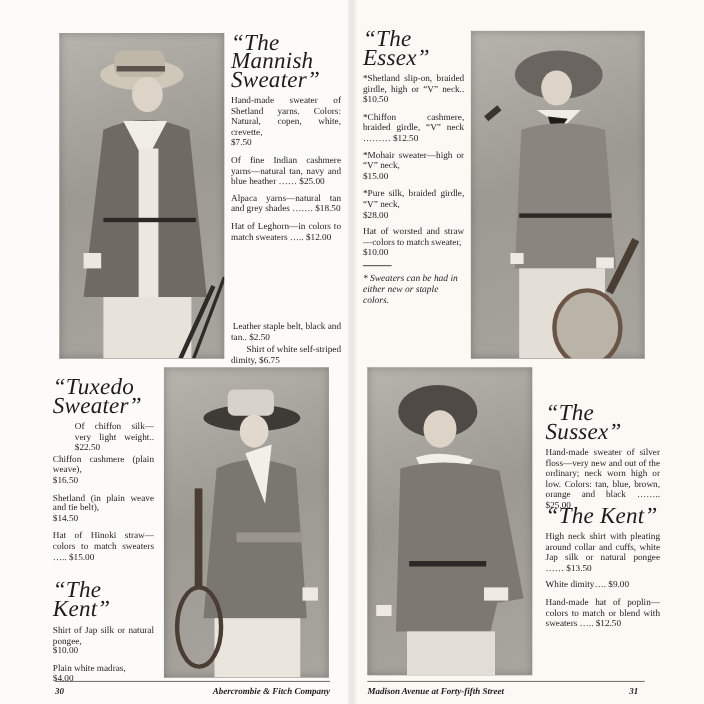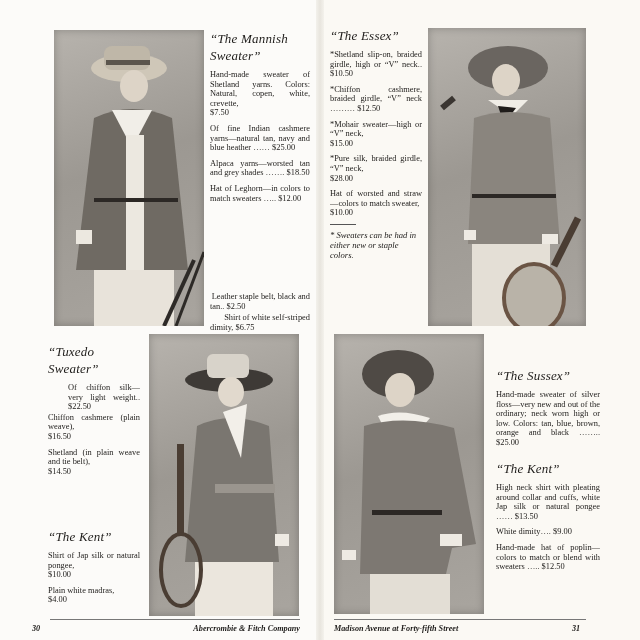--- a/index.html
+++ b/index.html
@@ -8,21 +8,21 @@
   .page{position:absolute;top:0;height:640px;}
   .page.left{left:0;width:320px;background:#fcfbf9;}
   .page.right{left:320px;width:320px;background:#fbf9f4;}
   .gutter{position:absolute;left:316px;top:0;width:8px;height:640px;
           background:linear-gradient(to right,#f3f1ec,#e8e5de 50%,#f4f2ec);}
   .photo{position:absolute;overflow:hidden;
          background:linear-gradient(160deg,#b7b3ad 0%,#9c9892 45%,#a9a59f 100%);
          box-shadow:inset 0 0 8px rgba(0,0,0,.25);}
   .photo svg{width:100%;height:100%;display:block;}
   .block{position:absolute;font-size:8.4px;line-height:9.6px;}
-  .title{font-style:italic;font-size:13px;line-height:17px;margin:0 0 6px 0;font-weight:normal;letter-spacing:.2px;}
+  .title{font-style:italic;font-size:21px;line-height:17px;margin:0 0 6px 0;font-weight:normal;letter-spacing:.2px;}
   .item{margin:0 0 6px 0;text-align:justify;text-align-last:left;}
   .item .price{display:block;text-align:right;}
   .item.inline .price{display:inline;}
   .note{font-style:italic;font-size:8.6px;line-height:10px;}
   .rule{width:26px;border-top:1px solid #555;margin:6px 0 5px 0;}
   .footer{position:absolute;top:624px;font-size:8.2px;}
   .footline{position:absolute;top:619px;height:0;border-top:1px solid #777;}
   .pnum{font-weight:bold;font-style:italic;}
   .running{font-style:italic;font-weight:bold;}
 </style>
@@ -54,21 +54,21 @@
   <div class="title">“The Mannish Sweater”</div>
   <div class="item">
     <span>Hand-made sweater of Shetland yarns. Colors: Natural, copen, white, crevette,</span>
     <span class="price">$7.50</span>
   </div>
   <div class="item inline">
     <span>Of fine Indian cashmere yarns—natural tan, navy and blue heather ……</span>
     <span class="price">$25.00</span>
   </div>
   <div class="item inline">
-    <span>Alpaca yarns—worsted tan and grey shades …….</span>
+    <span>Alpaca yarns—natural tan and grey shades …….</span>
     <span class="price">$18.50</span>
   </div>
   <div class="item inline">
     <span>Hat of Leghorn—in colors to match sweaters …..</span>
     <span class="price">$12.00</span>
   </div>
 </div>
 
 <div class="block" style="left:210px;top:292px;width:100px;text-align:right;">
   <div class="item inline" style="margin-bottom:2px;text-align:right;">
@@ -87,20 +87,24 @@
     <span>Of chiffon silk—very light weight..</span>
     <span class="price">$22.50</span>
   </div>
   <div class="item">
     <span>Chiffon cashmere (plain weave),</span>
     <span class="price">$16.50</span>
   </div>
   <div class="item">
     <span>Shetland (in plain weave and tie belt),</span>
     <span class="price">$14.50</span>
+  </div>
+  <div class="item inline">
+    <span>Hat of Hinoki straw—colors to match sweaters …..</span>
+    <span class="price">$15.00</span>
   </div>
 </div>
 
 <div class="block" style="left:48px;top:528px;width:92px;">
   <div class="title">“The Kent”</div>
   <div class="item">
     <span>Shirt of Jap silk or natural pongee,</span>
     <span class="price">$10.00</span>
   </div>
   <div class="item">
@@ -200,16 +204,16 @@
   </div>
   <div class="item inline">
     <span>Hand-made hat of poplin—colors to match or blend with sweaters …..</span>
     <span class="price">$12.50</span>
   </div>
 </div>
 
 <div class="footline" style="left:50px;width:250px;"></div>
 <div class="footline" style="left:334px;width:252px;"></div>
 
-<div class="footer pnum" style="left:32px;">30</div>
+<div class="footer pnum" style="left:50px;">30</div>
 <div class="footer running" style="left:150px;width:150px;text-align:right;">Abercrombie &amp; Fitch Company</div>
 <div class="footer running" style="left:334px;">Madison Avenue at Forty-fifth Street</div>
 <div class="footer pnum" style="left:572px;">31</div>
 
 </body></html>

